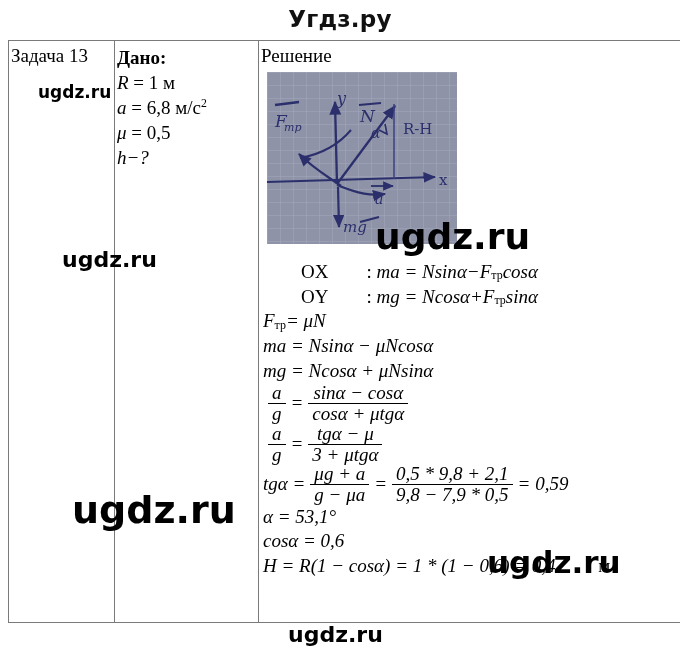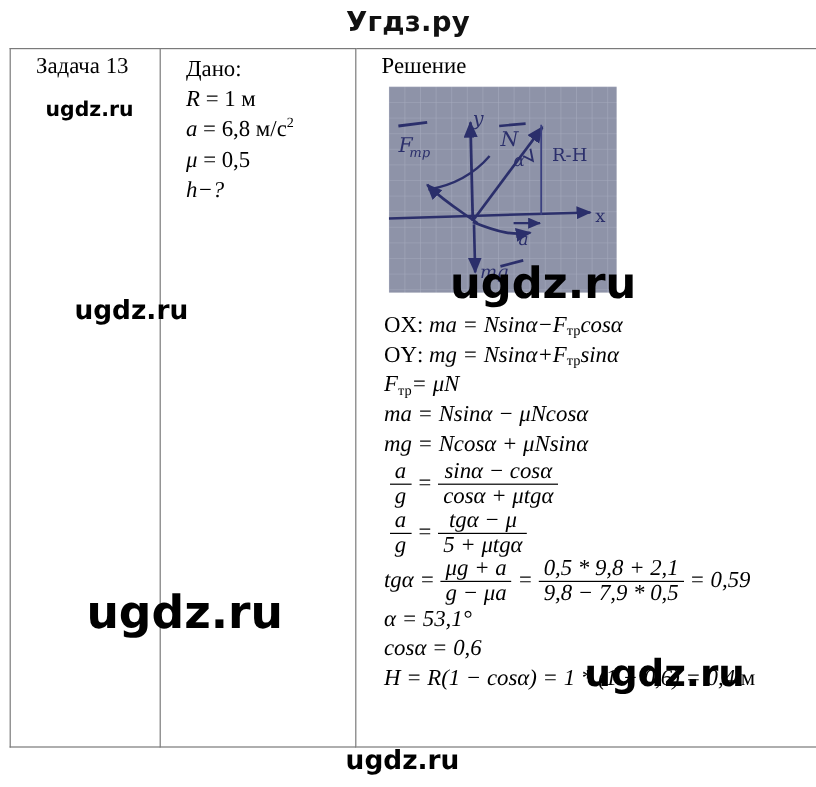--- a/index.html
+++ b/index.html
@@ -38,40 +38,40 @@
     position: absolute;
     left: 8px; top: 40px;
     width: 664px;
     height: 583px;
     border-collapse: collapse;
     table-layout: fixed;
   }
   .solution-table td {
     border: 1px solid #7a7a7a;
     vertical-align: top;
-    padding: 4px 6px 4px 21px;
+    padding: 4px 6px 4px 2px;
     background: transparent;
   }
   .col-task  { width: 97px; }
   .col-given { width: 135px; }
   .col-sol   { width: 432px; }
 
   .cell-title {
     font-size: 19px;
     line-height: 1.15;
     white-space: nowrap;
   }
 
   
   .given-line {
     font-size: 19px;
     line-height: 1.32;
     white-space: nowrap;
   }
-  .given-line.label { font-style: normal; }
+  .given-line.label { font-style: normal; font-weight: bold; }
   .it { font-style: italic; }
   .up { font-style: normal; }
   sup.exp { font-size: 0.62em; vertical-align: super; font-style: normal; }
 
   
   .sol-head {
     font-size: 19px;
     line-height: 1.15;
     margin-bottom: 5px;
   }
@@ -89,21 +89,21 @@
     padding-left: 2px;
   }
   .eq {
     font-size: 19px;
     font-style: italic;
     line-height: 1.30;
     white-space: nowrap;
     display: flex;
     align-items: center;
   }
-  .eq .roman { font-style: normal; }
+  .eq .roman { font-style: normal; margin-left: 38px; }
   .sub {
     font-size: 0.63em;
     vertical-align: sub;
     font-style: normal;
     position: relative;
     top: 0.33em;
   }
 
   
   .frac {
@@ -229,21 +229,21 @@
         </svg>
       </div>
 
       <div class="eq-list">
 
         <div class="eq">
           <span class="roman">OX</span><span class="roman">:</span>&nbsp;<span>ma = Nsin</span><span>α</span><span> − </span><span>F</span><span class="sub">тр</span><span>cos</span><span>α</span>
         </div>
 
         <div class="eq">
-          <span class="roman">OY</span><span class="roman">:</span>&nbsp;<span>mg = Nsin</span><span>α</span><span> + </span><span>F</span><span class="sub">тр</span><span>sin</span><span>α</span>
+          <span class="roman">OY</span><span class="roman">:</span>&nbsp;<span>mg = Ncos</span><span>α</span><span> + </span><span>F</span><span class="sub">тр</span><span>sin</span><span>α</span>
         </div>
 
         <div class="eq">
           <span>F</span>
               <span class="sub">тр</span>
               <span> = μN</span>
         </div>
 
         <div class="eq">ma = Nsinα − μNcosα</div>
         <div class="eq">mg = Ncosα + μNsinα</div>
@@ -261,21 +261,21 @@
         </div>
 
         <div class="eq eq-frac">
           <span class="frac">
             <span class="num">a</span>
             <span class="den">g</span>
           </span>
           <span>=</span>
           <span class="frac">
             <span class="num">tgα − μ</span>
-            <span class="den">5 + μtgα</span>
+            <span class="den">3 + μtgα</span>
           </span>
         </div>
 
         <div class="eq eq-frac">
           <span>tgα</span>&nbsp;
           <span>=</span>
           <span class="frac">
             <span class="num">μg + a</span>
             <span class="den">g − μa</span>
           </span>

